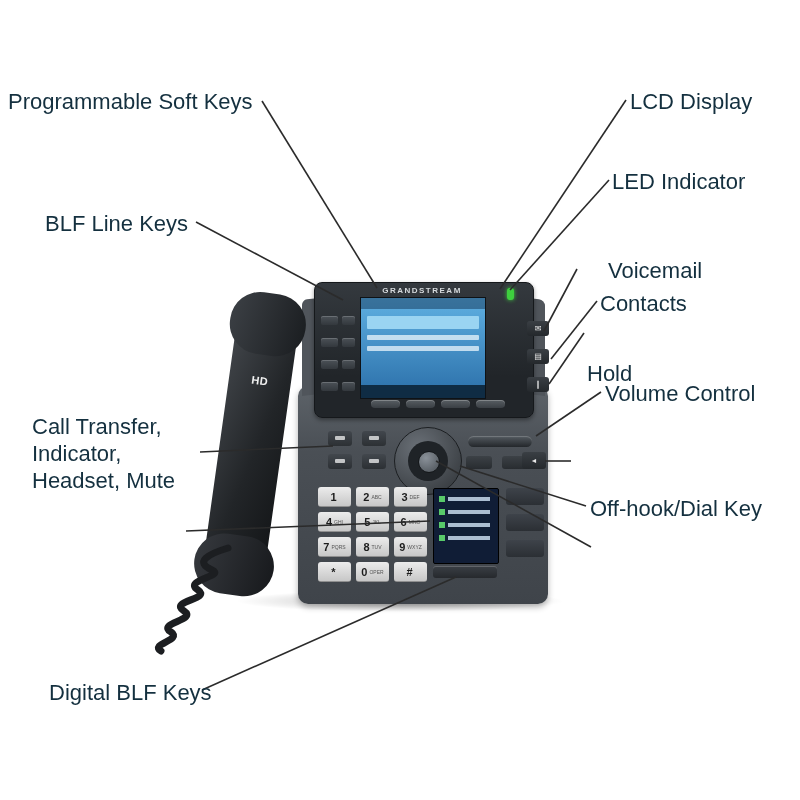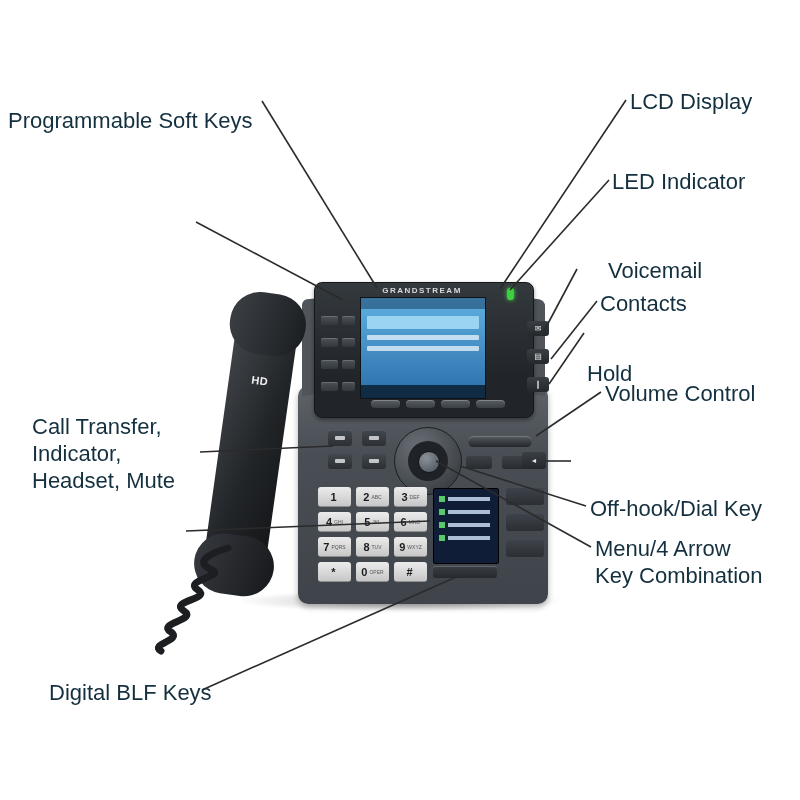--- a/index.html
+++ b/index.html
@@ -255,25 +255,25 @@
     <line class="leader" x1="609" y1="180" x2="510" y2="290"></line>
     <line class="leader" x1="577" y1="269" x2="544" y2="331"></line>
     <line class="leader" x1="597" y1="301" x2="551" y2="359"></line>
     <line class="leader" x1="584" y1="333" x2="549" y2="384"></line>
     <line class="leader" x1="601" y1="392" x2="536" y2="436"></line>
     <line class="leader" x1="571" y1="461" x2="545" y2="461"></line>
     <line class="leader" x1="586" y1="506" x2="460" y2="466"></line>
     <line class="leader" x1="591" y1="547" x2="436" y2="461"></line>
   </svg>
 
-  <div class="callout z7" style="left:8px;top:88px;margin-top:19px;">Programmable Soft Keys</div>
+  <div class="callout z7" style="left:8px;top:88px;">Programmable Soft Keys</div>
+  <div class="callout z7" style="left:45px;top:210px;">BLF Line Keys</div>
   <div class="callout z7" style="left:32px;top:413px;width:165px;">Call Transfer, Indicator, Headset, Mute</div>
   <div class="callout z7" style="left:31px;top:679px;margin-left:18px;">Digital BLF Keys</div>
   <div class="callout z7" style="left:612px;top:168px;">LED Indicator</div>
   <div class="callout z7" style="left:630px;top:88px;">LCD Display</div>
   <div class="callout z7" style="left:608px;top:257px;">Voicemail</div>
   <div class="callout z7" style="left:600px;top:290px;">Contacts</div>
   <div class="callout z7" style="left:587px;top:322px;margin-top:38px;">Hold</div>
   <div class="callout z7" style="left:605px;top:380px;">Volume Control</div>
   <div class="callout z7" style="left:590px;top:495px;">Off-hook/Dial Key</div>
-  <div class="callout z7" style="left:595px;top:535px;width:178px;">Menu/4 Arrow Key Combination</div>
 
 </div>
 
 </body></html>

